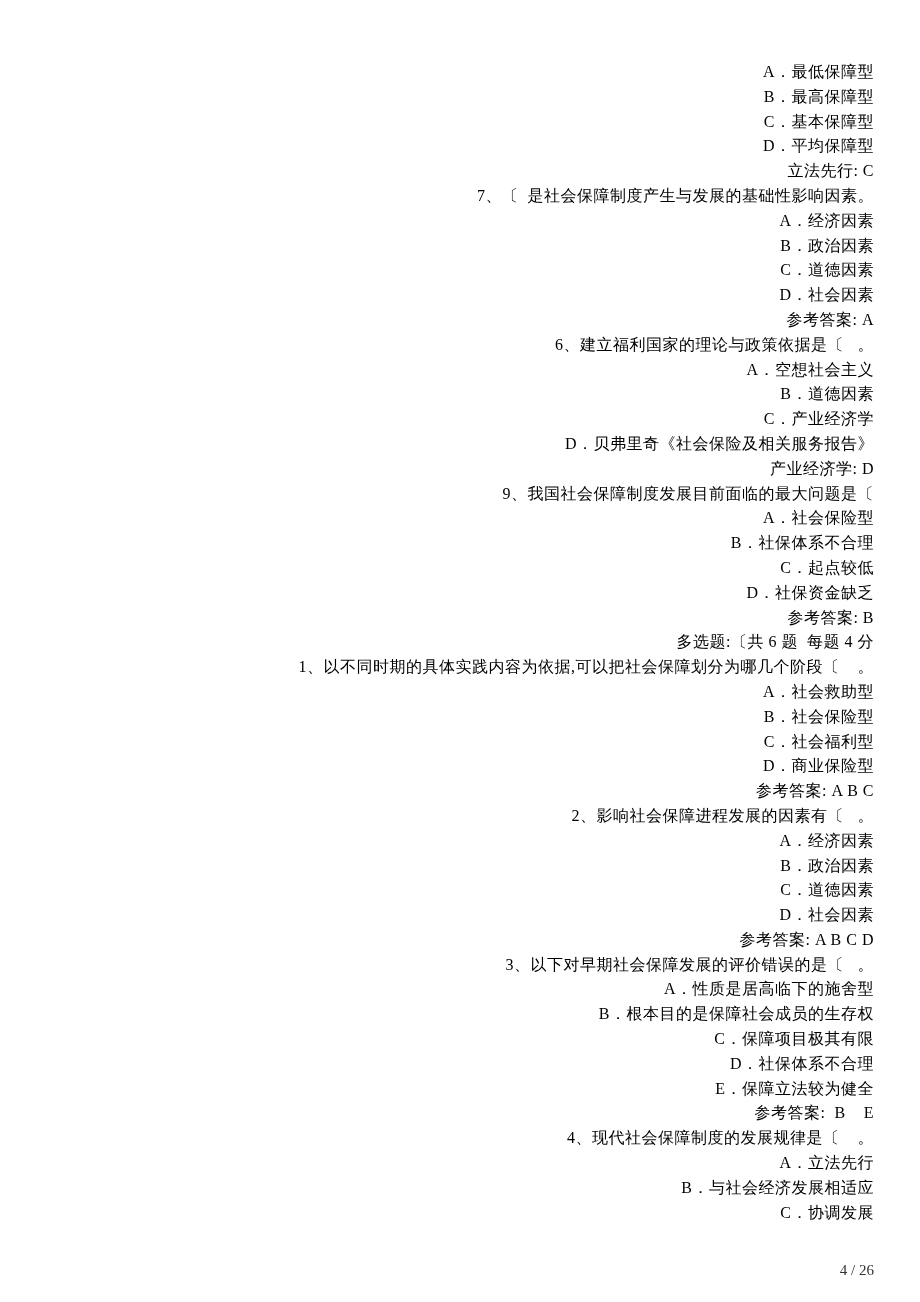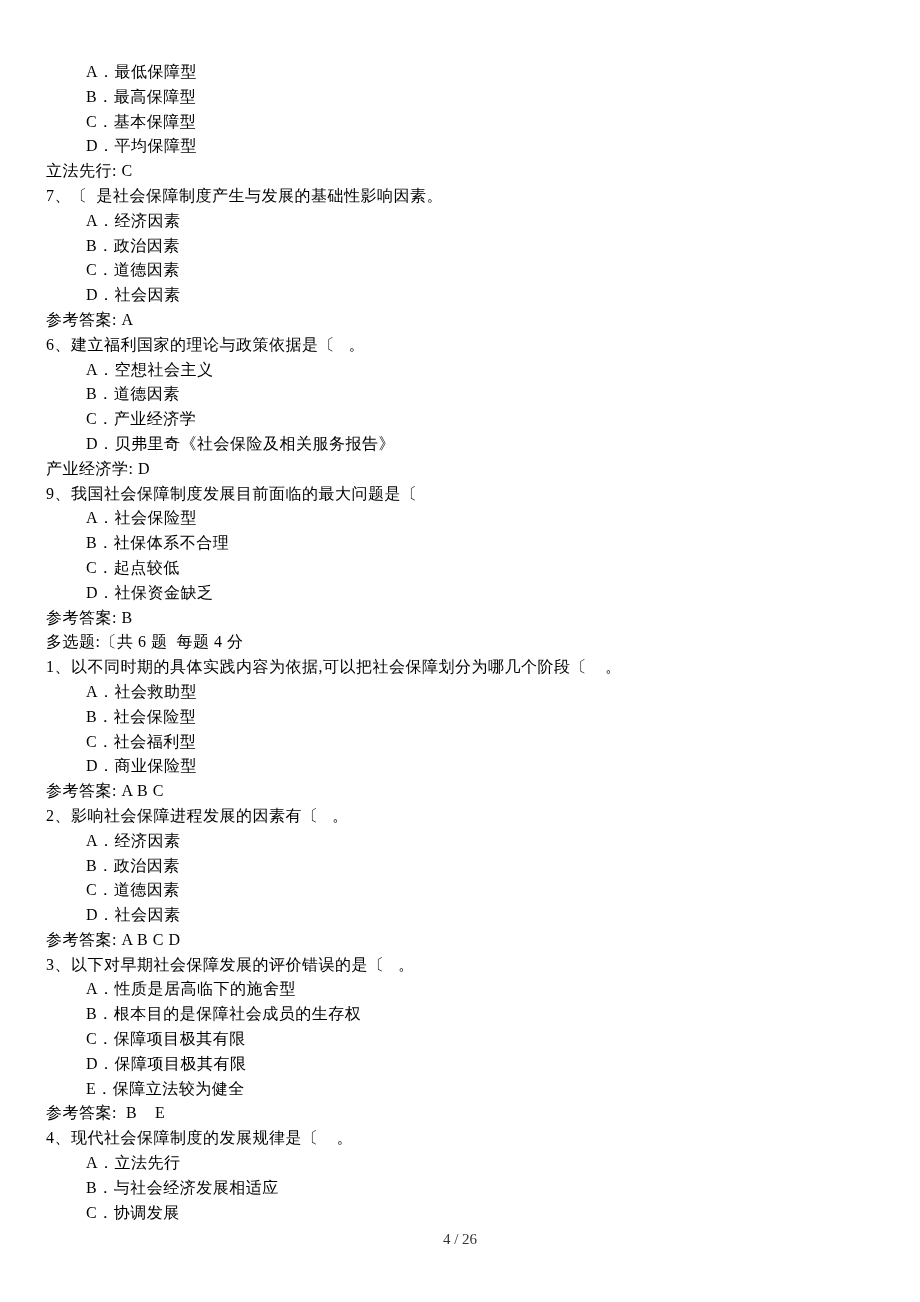--- a/index.html
+++ b/index.html
@@ -10,36 +10,37 @@
       background: #fff;
       margin: 0;
       padding: 60px 46px 40px 46px;
       width: 920px;
       box-sizing: border-box;
     }
     .line {
       margin: 0;
       white-space: pre;
       letter-spacing: 0.5px;
+      text-align: right;
     }
     .option {
       padding-left: 40px;
     }
     .answer {
       padding-left: 0;
     }
     .stem {
       padding-left: 0;
     }
     .section {
       padding-left: 0;
     }
     .footer {
-      text-align: center;
-      margin-top: 3px;
+      text-align: right;
+      margin-top: 34px;
       font-size: 15px;
       color: #333;
     }
   </style>
 </head>
 <body>
 
 <p class="line option">A．最低保障型</p>
 <p class="line option">B．最高保障型</p>
 <p class="line option">C．基本保障型</p>
@@ -80,21 +81,21 @@
 <p class="line option">A．经济因素</p>
 <p class="line option">B．政治因素</p>
 <p class="line option">C．道德因素</p>
 <p class="line option">D．社会因素</p>
 <p class="line answer">参考答案: A B C D</p>
 
 <p class="line stem">3、以下对早期社会保障发展的评价错误的是〔   。</p>
 <p class="line option">A．性质是居高临下的施舍型</p>
 <p class="line option">B．根本目的是保障社会成员的生存权</p>
 <p class="line option">C．保障项目极其有限</p>
-<p class="line option">D．保障项目极其有限</p>
+<p class="line option">D．社保体系不合理</p>
 <p class="line option">E．保障立法较为健全</p>
 <p class="line answer">参考答案:  B    E</p>
 
 <p class="line stem">4、现代社会保障制度的发展规律是〔    。</p>
 <p class="line option">A．立法先行</p>
 <p class="line option">B．与社会经济发展相适应</p>
 <p class="line option">C．协调发展</p>
 
 <div class="footer">4  /  26</div>
 

